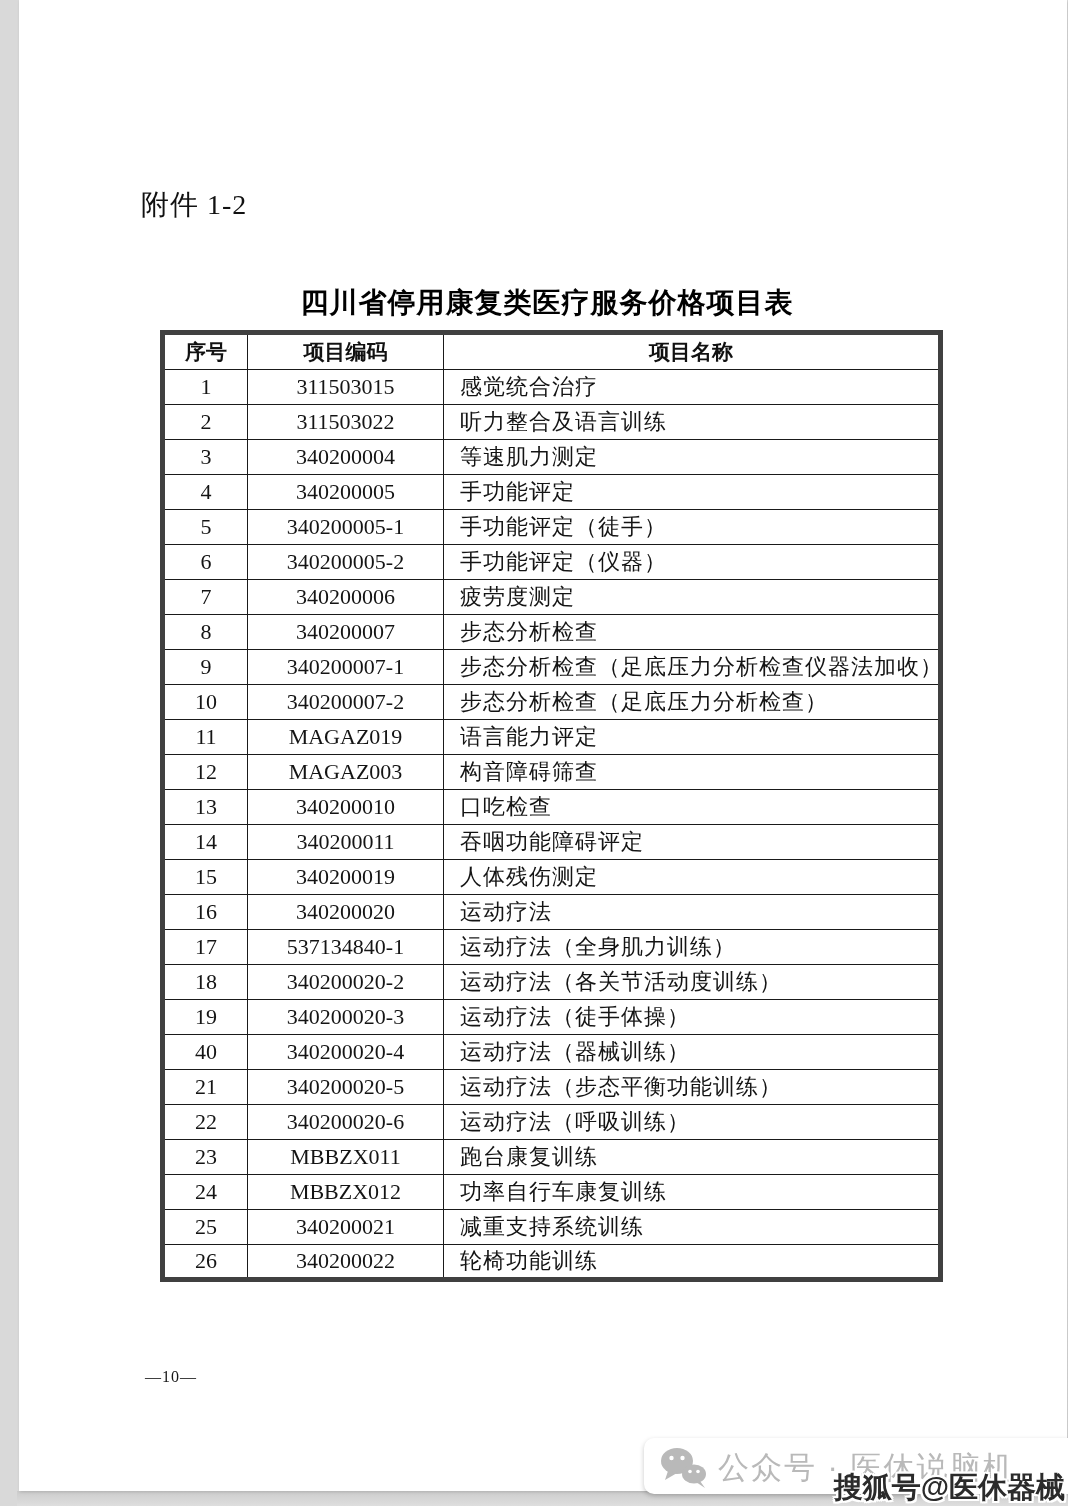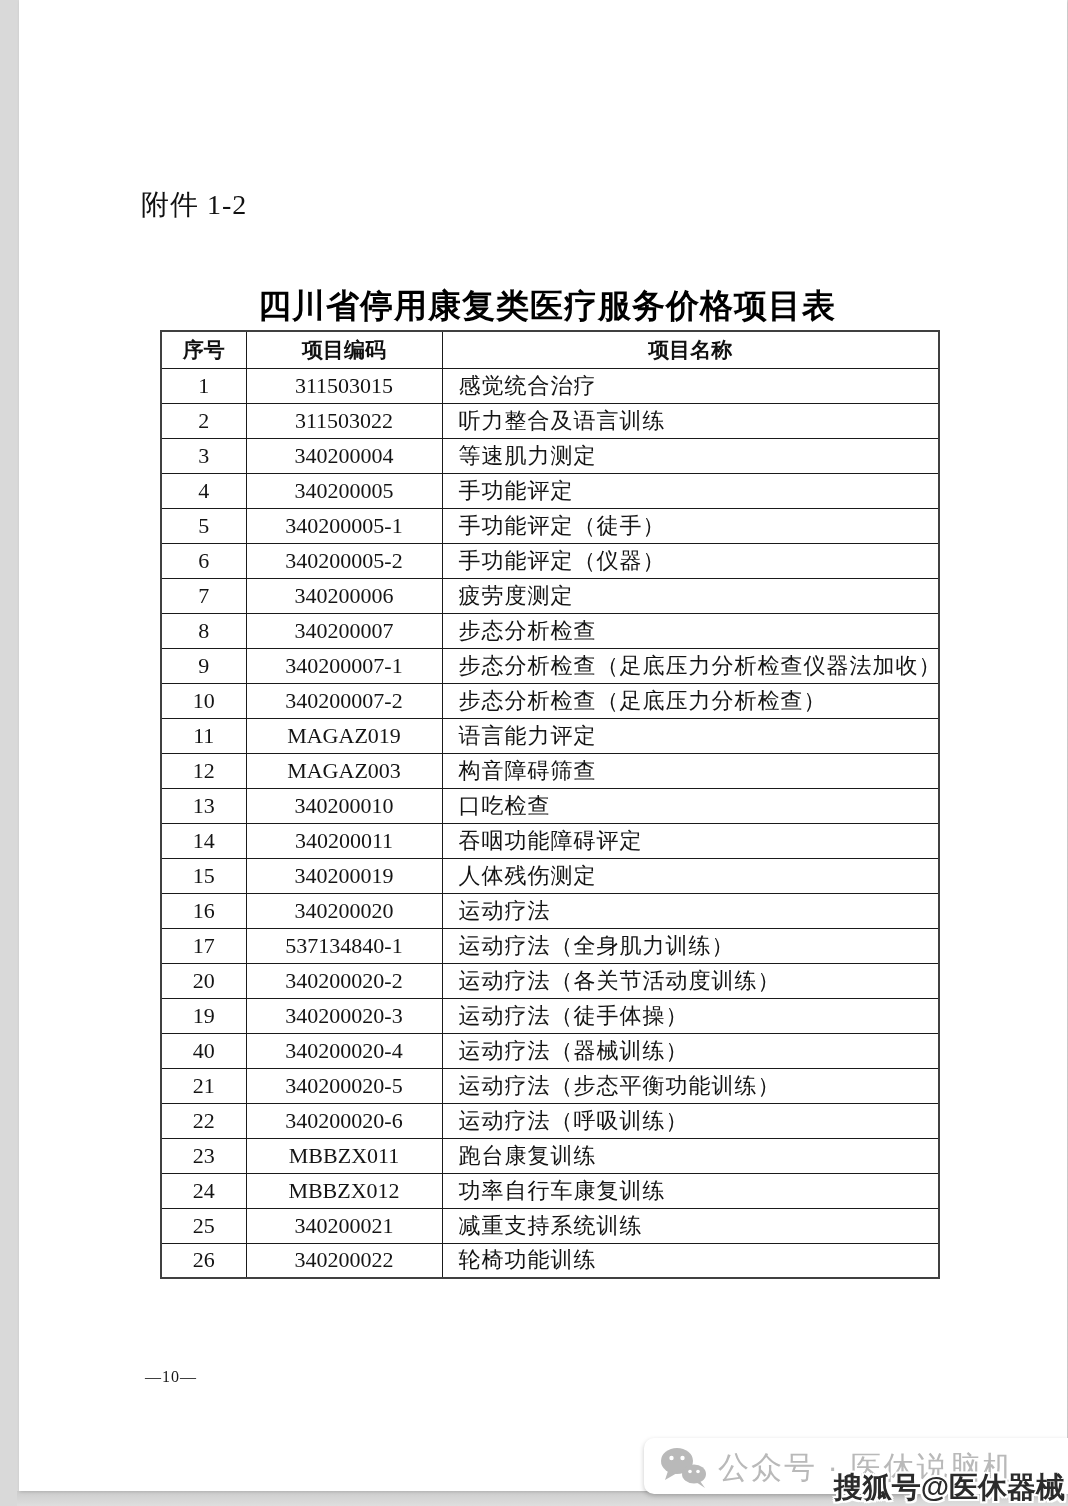--- a/index.html
+++ b/index.html
@@ -23,37 +23,37 @@
     left: 122px; top: 186px;
     font-size: 28px;
     color: #111;
     letter-spacing: 1px;
   }
   .doc-title {
     position: absolute;
     left: 139px; top: 284px;
     width: 778px;
     text-align: center;
-    font-size: 33px;
+    font-size: 28px;
     font-weight: bold;
     color: #000;
     letter-spacing: 1px;
     white-space: nowrap;
   }
   table.price-table {
     position: absolute;
     left: 141px; top: 330px;
     width: 778px;
     border-collapse: collapse;
     table-layout: fixed;
   }
   table.price-table, .price-table th, .price-table td {
     border: 1px solid #1a1a1a;
   }
-  table.price-table { border: 2px solid #404040; }
+  table.price-table { border: 5px solid #404040; }
   .price-table th {
     height: 37px;
     font-family: "Liberation Sans", sans-serif;
     font-weight: bold;
     font-size: 21px;
     color: #111;
     text-align: center;
     vertical-align: middle;
   }
   .price-table td {
@@ -230,21 +230,21 @@
             <td class="c-no">16</td>
             <td class="c-code">340200020</td>
             <td class="c-name">运动疗法</td>
           </tr>
           <tr>
             <td class="c-no">17</td>
             <td class="c-code">537134840-1</td>
             <td class="c-name">运动疗法（全身肌力训练）</td>
           </tr>
           <tr>
-            <td class="c-no">20</td>
+            <td class="c-no">18</td>
             <td class="c-code">340200020-2</td>
             <td class="c-name">运动疗法（各关节活动度训练）</td>
           </tr>
           <tr>
             <td class="c-no">19</td>
             <td class="c-code">340200020-3</td>
             <td class="c-name">运动疗法（徒手体操）</td>
           </tr>
           <tr>
             <td class="c-no">40</td>

